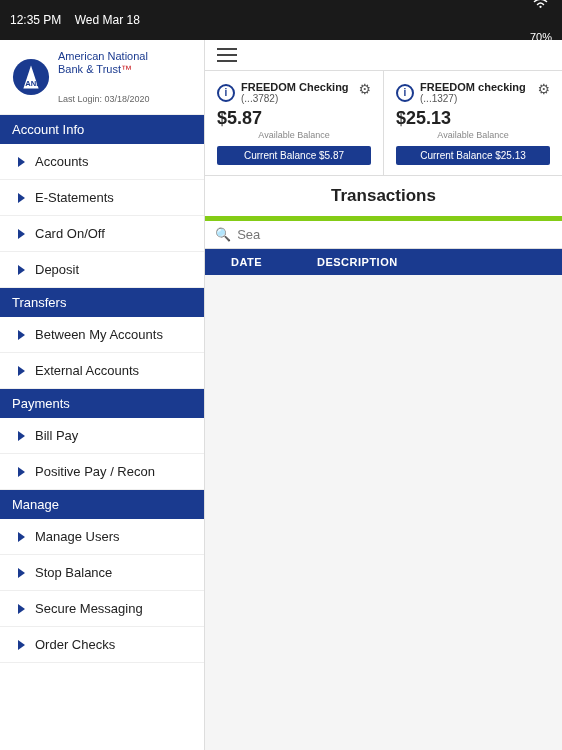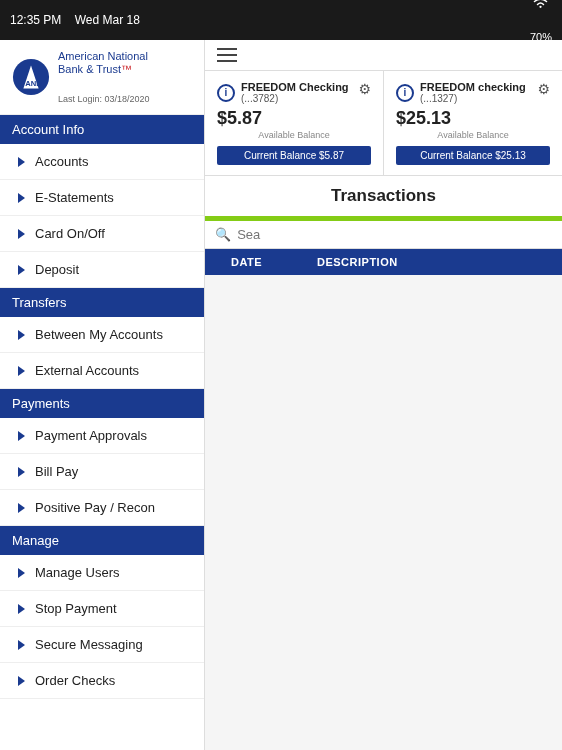--- a/index.html
+++ b/index.html
@@ -340,38 +340,34 @@
           <div class="nav-arrow"></div>
           <span>Between My Accounts</span>
         </div>
         <div class="nav-item">
           <div class="nav-arrow"></div>
           <span>External Accounts</span>
         </div>
         <div class="nav-section-header">Payments</div>
         <div class="nav-item">
           <div class="nav-arrow"></div>
-          <span>Payment Approvals</span>
-        </div>
-        <div class="nav-item">
-          <div class="nav-arrow"></div>
           <span>Bill Pay</span>
         </div>
         <div class="nav-item">
           <div class="nav-arrow"></div>
           <span>Positive Pay / Recon</span>
         </div>
         <div class="nav-section-header">Manage</div>
         <div class="nav-item">
           <div class="nav-arrow"></div>
           <span>Manage Users</span>
         </div>
         <div class="nav-item">
           <div class="nav-arrow"></div>
-          <span>Stop Payment</span>
+          <span>Stop Balance</span>
         </div>
         <div class="nav-item">
           <div class="nav-arrow"></div>
           <span>Secure Messaging</span>
         </div>
         <div class="nav-item">
           <div class="nav-arrow"></div>
           <span>Order Checks</span>
         </div>
       </div>

